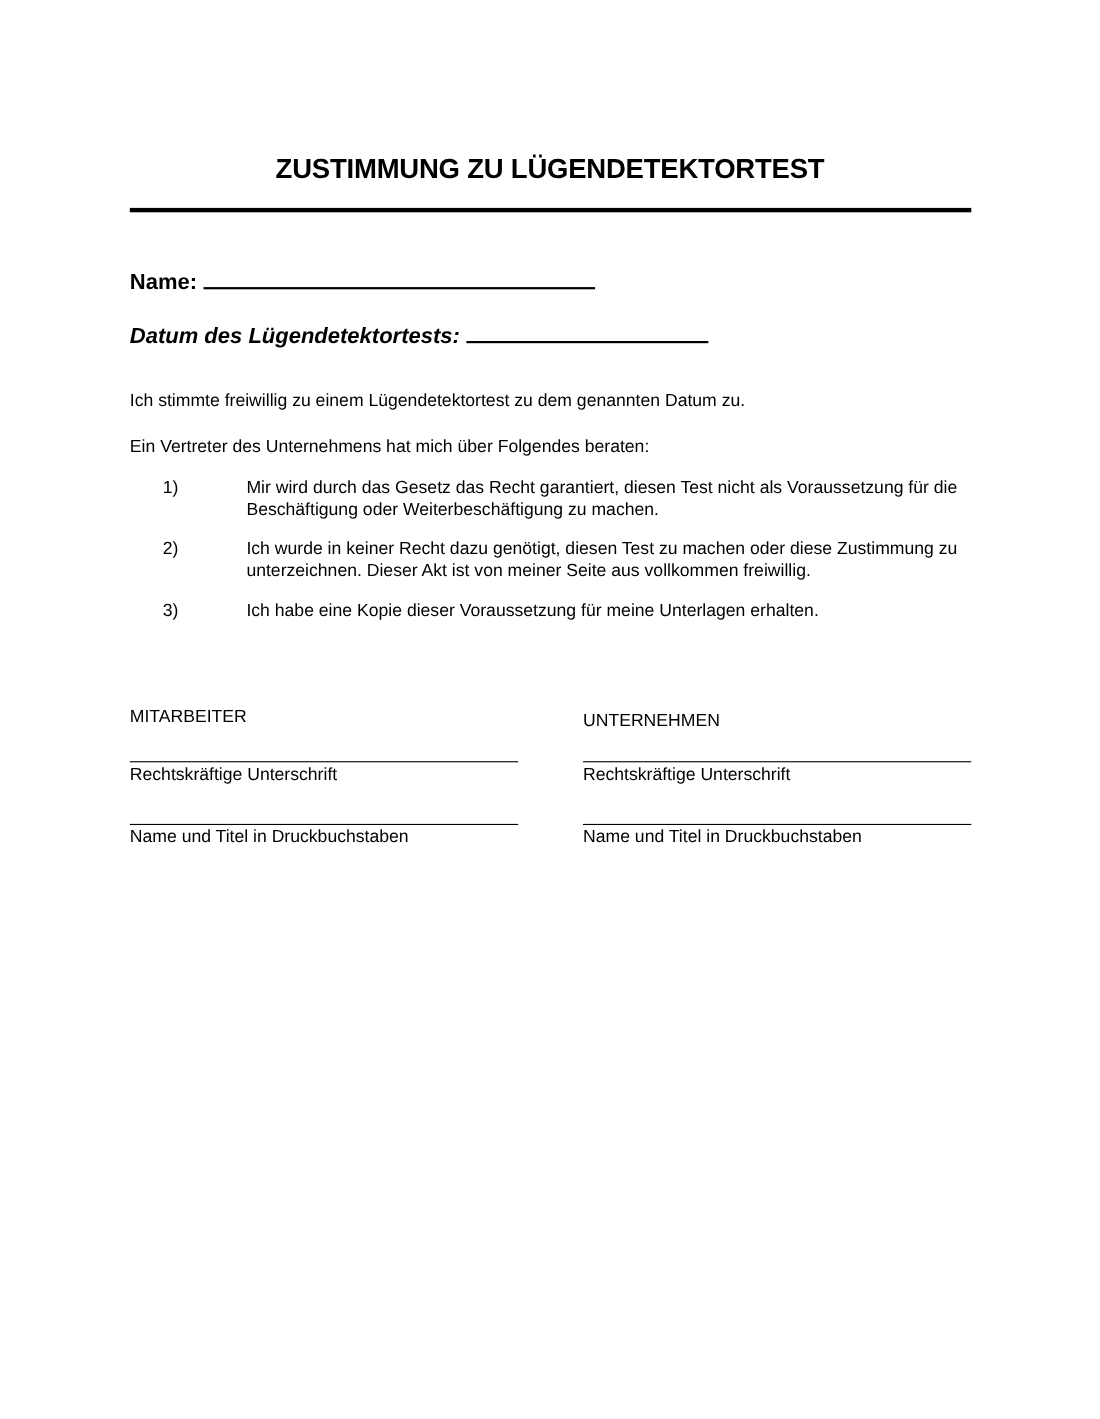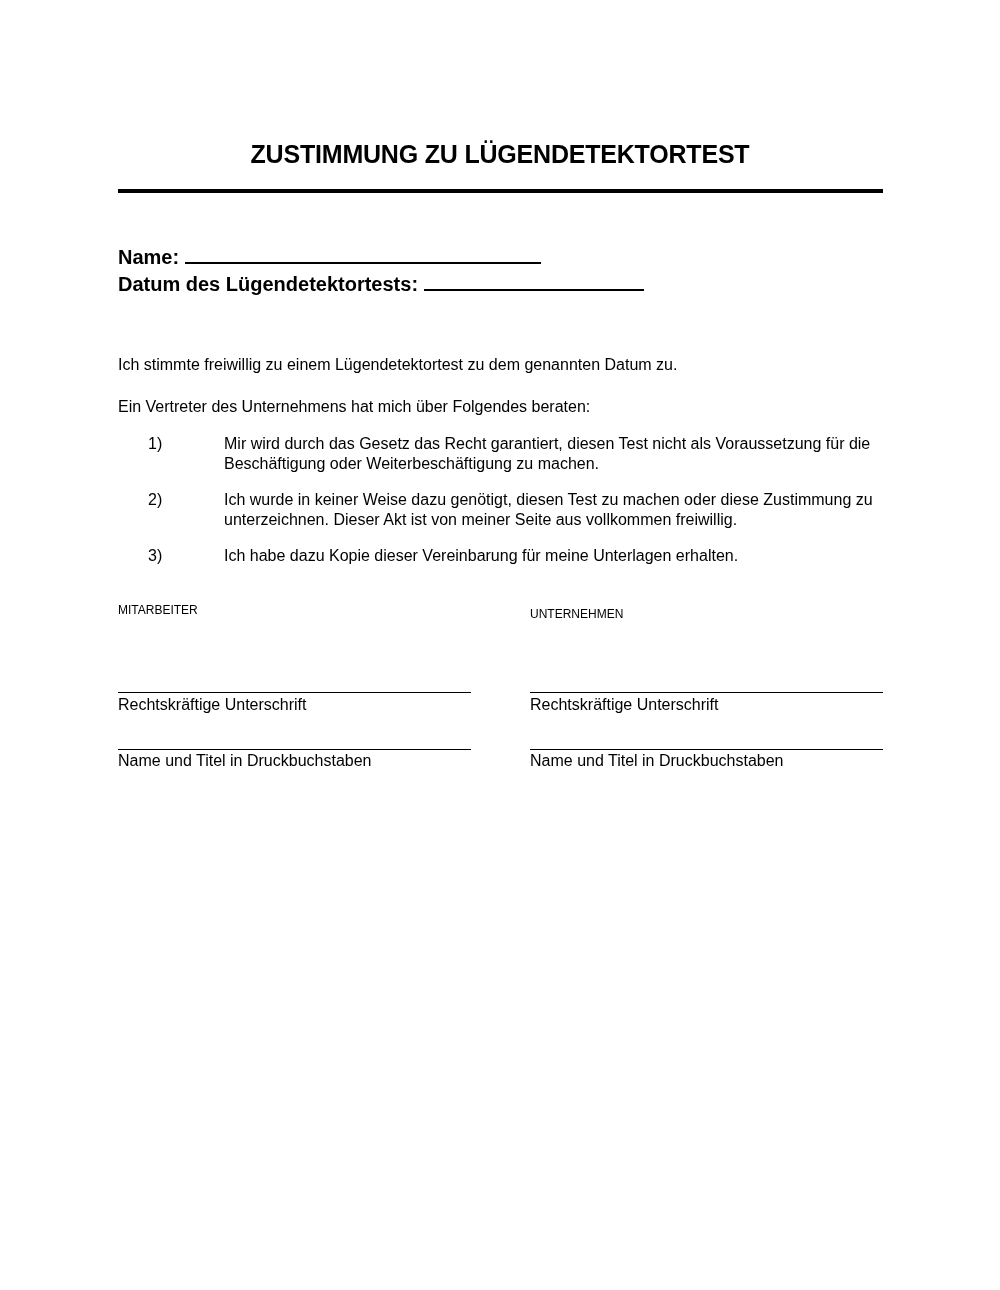--- a/index.html
+++ b/index.html
@@ -6,54 +6,54 @@
     body { width: 1000px; height: 1290px; position: relative; font-family: "Liberation Sans", sans-serif; color: #000; }
     .page { position: absolute; left: 0; top: 0; width: 1000px; height: 1290px; }
     .title { position: absolute; left: 118px; width: 764px; top: 140px; text-align: center; font-weight: bold; font-size: 25px; letter-spacing: -0.2px; }
     .title-rule { position: absolute; left: 118px; width: 765px; top: 189px; height: 4px; background: #000; }
     .field { position: absolute; left: 118px; font-weight: bold; font-size: 20px; display: flex; align-items: baseline; }
     .field .line { display: inline-block; border-bottom: 2px solid #000; margin-left: 6px; height: 14px; }
     .para { position: absolute; left: 118px; font-size: 16px; }
     .list-item { position: absolute; left: 148px; font-size: 16px; width: 740px; display: flex; line-height: 20px; }
     .list-item .num { width: 28px; flex: none; }
     .list-item .txt { flex: 1; margin-left: 48px; }
-    .col-heading { position: absolute; font-size: 12px; }
+    .col-heading { position: absolute; font-size: 16px; margin-top: 40px; }
     .sig-line { position: absolute; height: 0; border-top: 1.5px solid #000; width: 353px; }
     .sig-label { position: absolute; font-size: 16px; }
   </style>
 </head>
 <body>
 
 <div class="page">
   <div class="title">ZUSTIMMUNG ZU LÜGENDETEKTORTEST</div>
   <div class="title-rule"></div>
 
   <div class="field" style="top:246px;">
     <span>Name:</span>
     <span class="line" style="width:356px;"></span>
   </div>
-  <div class="field" style="top:273px;">
+  <div class="field" style="top:295px;font-style:italic;">
     <span>Datum des Lügendetektortests:</span>
     <span class="line" style="width:220px;"></span>
   </div>
 
   <div class="para" style="top:356px;">Ich stimmte freiwillig zu einem Lügendetektortest zu dem genannten Datum zu.</div>
   <div class="para" style="top:398px;">Ein Vertreter des Unternehmens hat mich über Folgendes beraten:</div>
 
   <div class="list-item" style="top:434px;">
     <span class="num">1)</span>
     <span class="txt">Mir wird durch das Gesetz das Recht garantiert, diesen Test nicht als Voraussetzung für die Beschäftigung oder Weiterbeschäftigung zu machen.</span>
   </div>
   <div class="list-item" style="top:490px;">
     <span class="num">2)</span>
-    <span class="txt">Ich wurde in keiner Weise dazu genötigt, diesen Test zu machen oder diese Zustimmung zu unterzeichnen. Dieser Akt ist von meiner Seite aus vollkommen freiwillig.</span>
+    <span class="txt">Ich wurde in keiner Recht dazu genötigt, diesen Test zu machen oder diese Zustimmung zu unterzeichnen. Dieser Akt ist von meiner Seite aus vollkommen freiwillig.</span>
   </div>
   <div class="list-item" style="top:546px;">
     <span class="num">3)</span>
-    <span class="txt">Ich habe dazu Kopie dieser Vereinbarung für meine Unterlagen erhalten.</span>
+    <span class="txt">Ich habe eine Kopie dieser Voraussetzung für meine Unterlagen erhalten.</span>
   </div>
 
   <div class="col-heading" style="left:118px; top:603px;">MITARBEITER</div>
   <div class="col-heading" style="left:530px; top:607px;">UNTERNEHMEN</div>
 
   <div class="sig-line" style="left:118px; top:692px;"></div>
   <div class="sig-label" style="left:118px; top:696px;">Rechtskräftige Unterschrift</div>
   <div class="sig-line" style="left:530px; top:692px;"></div>
   <div class="sig-label" style="left:530px; top:696px;">Rechtskräftige Unterschrift</div>
 

